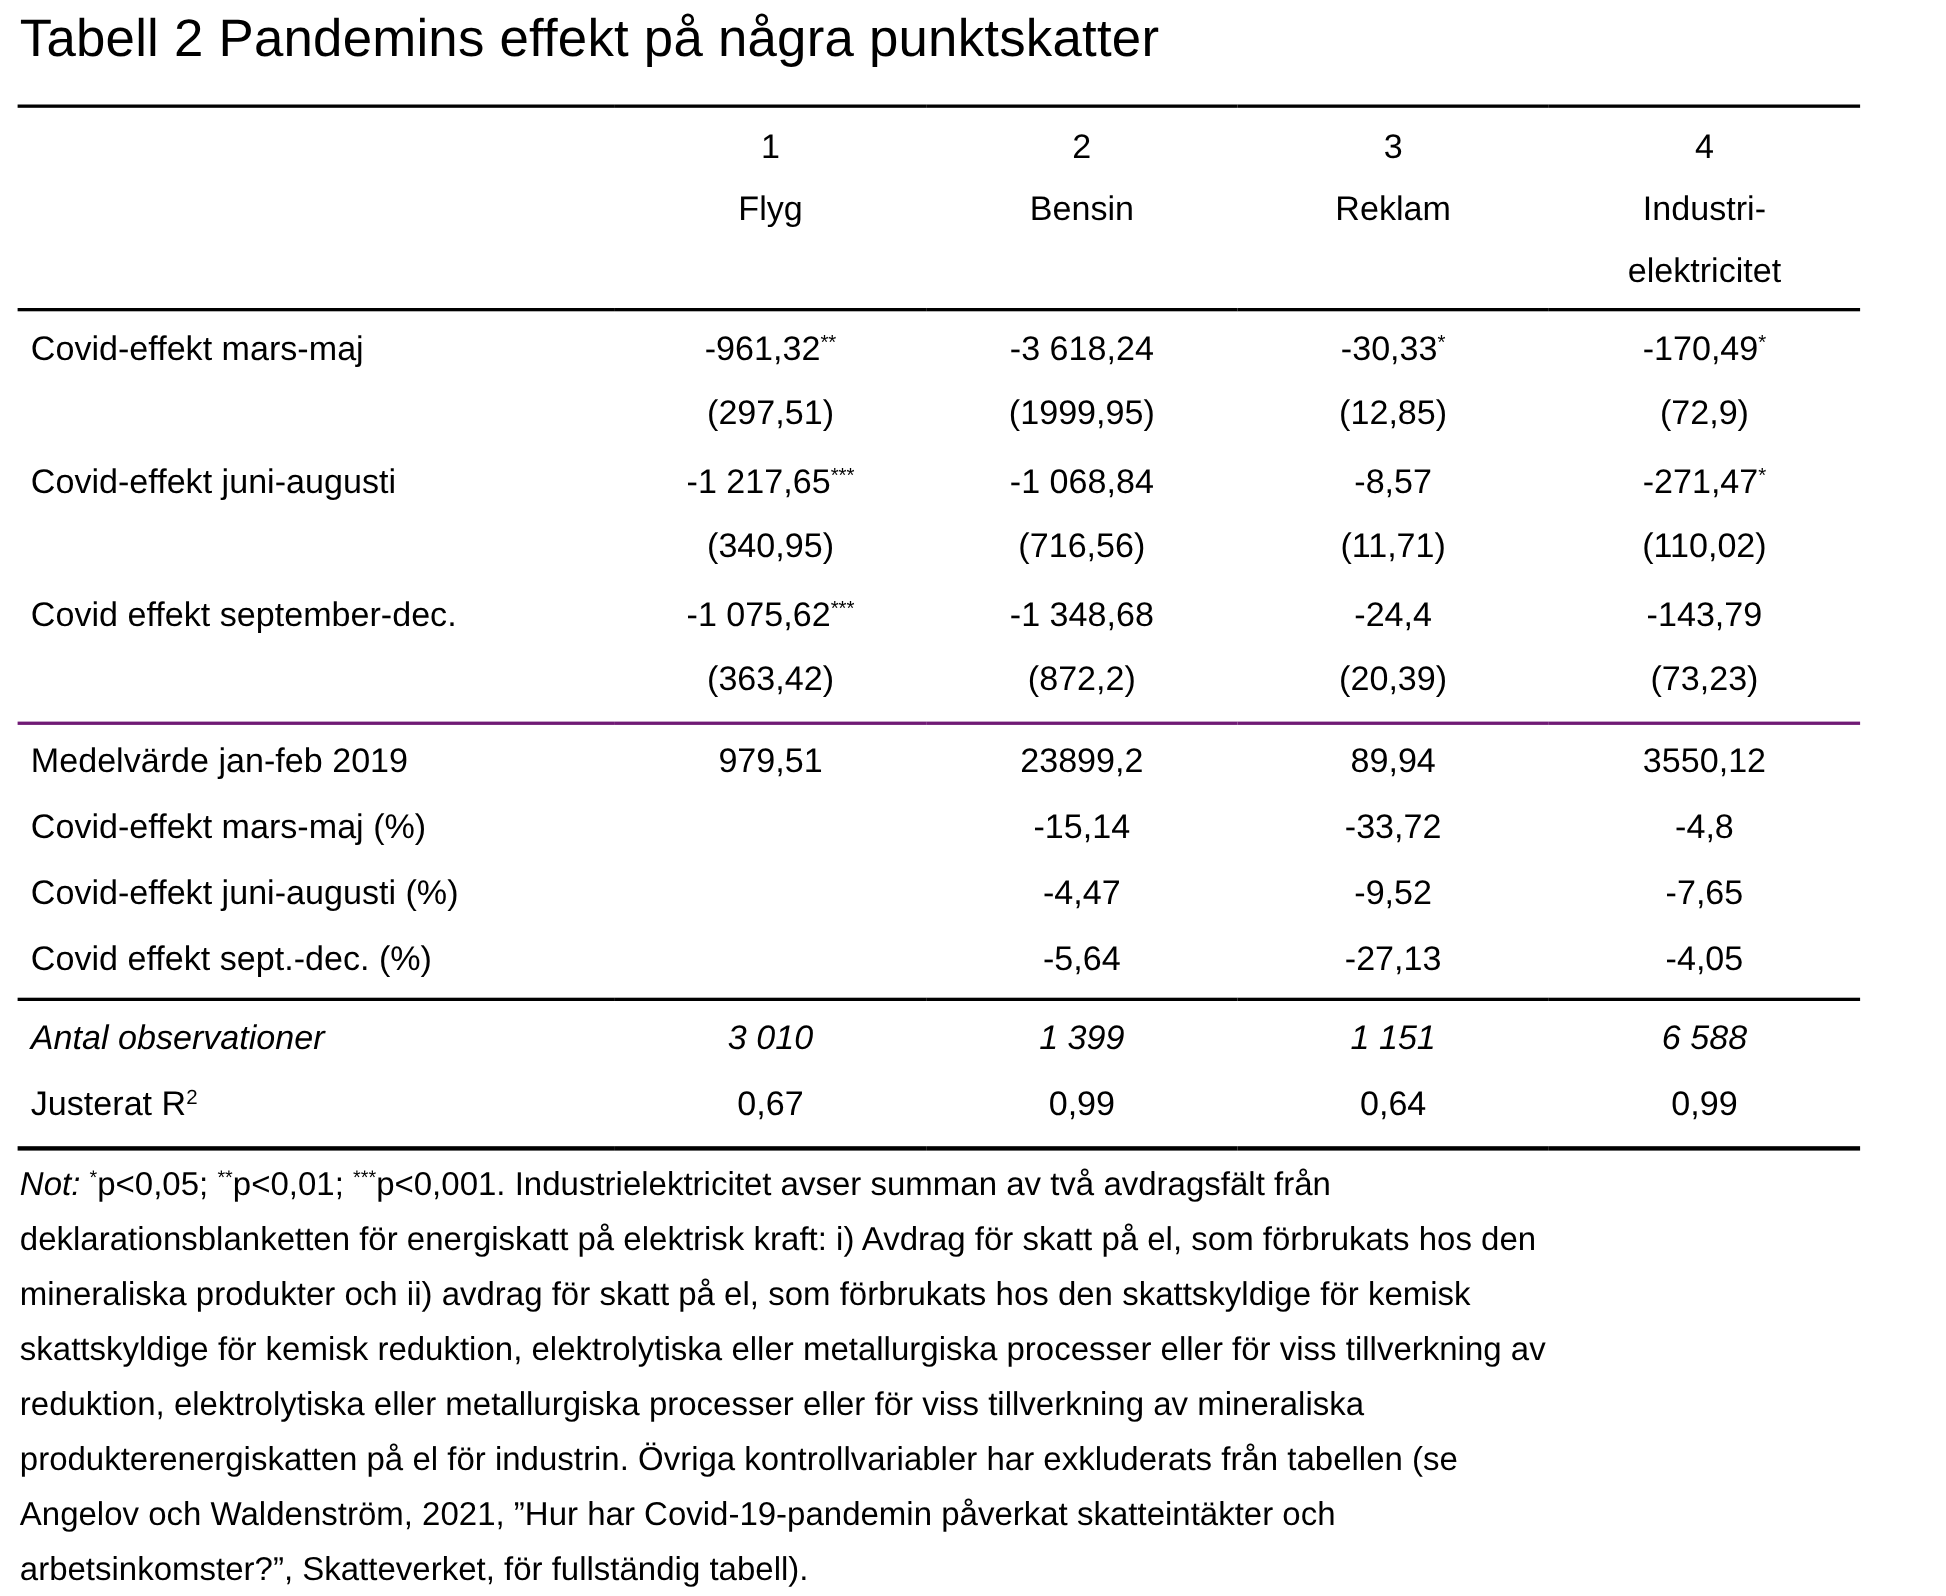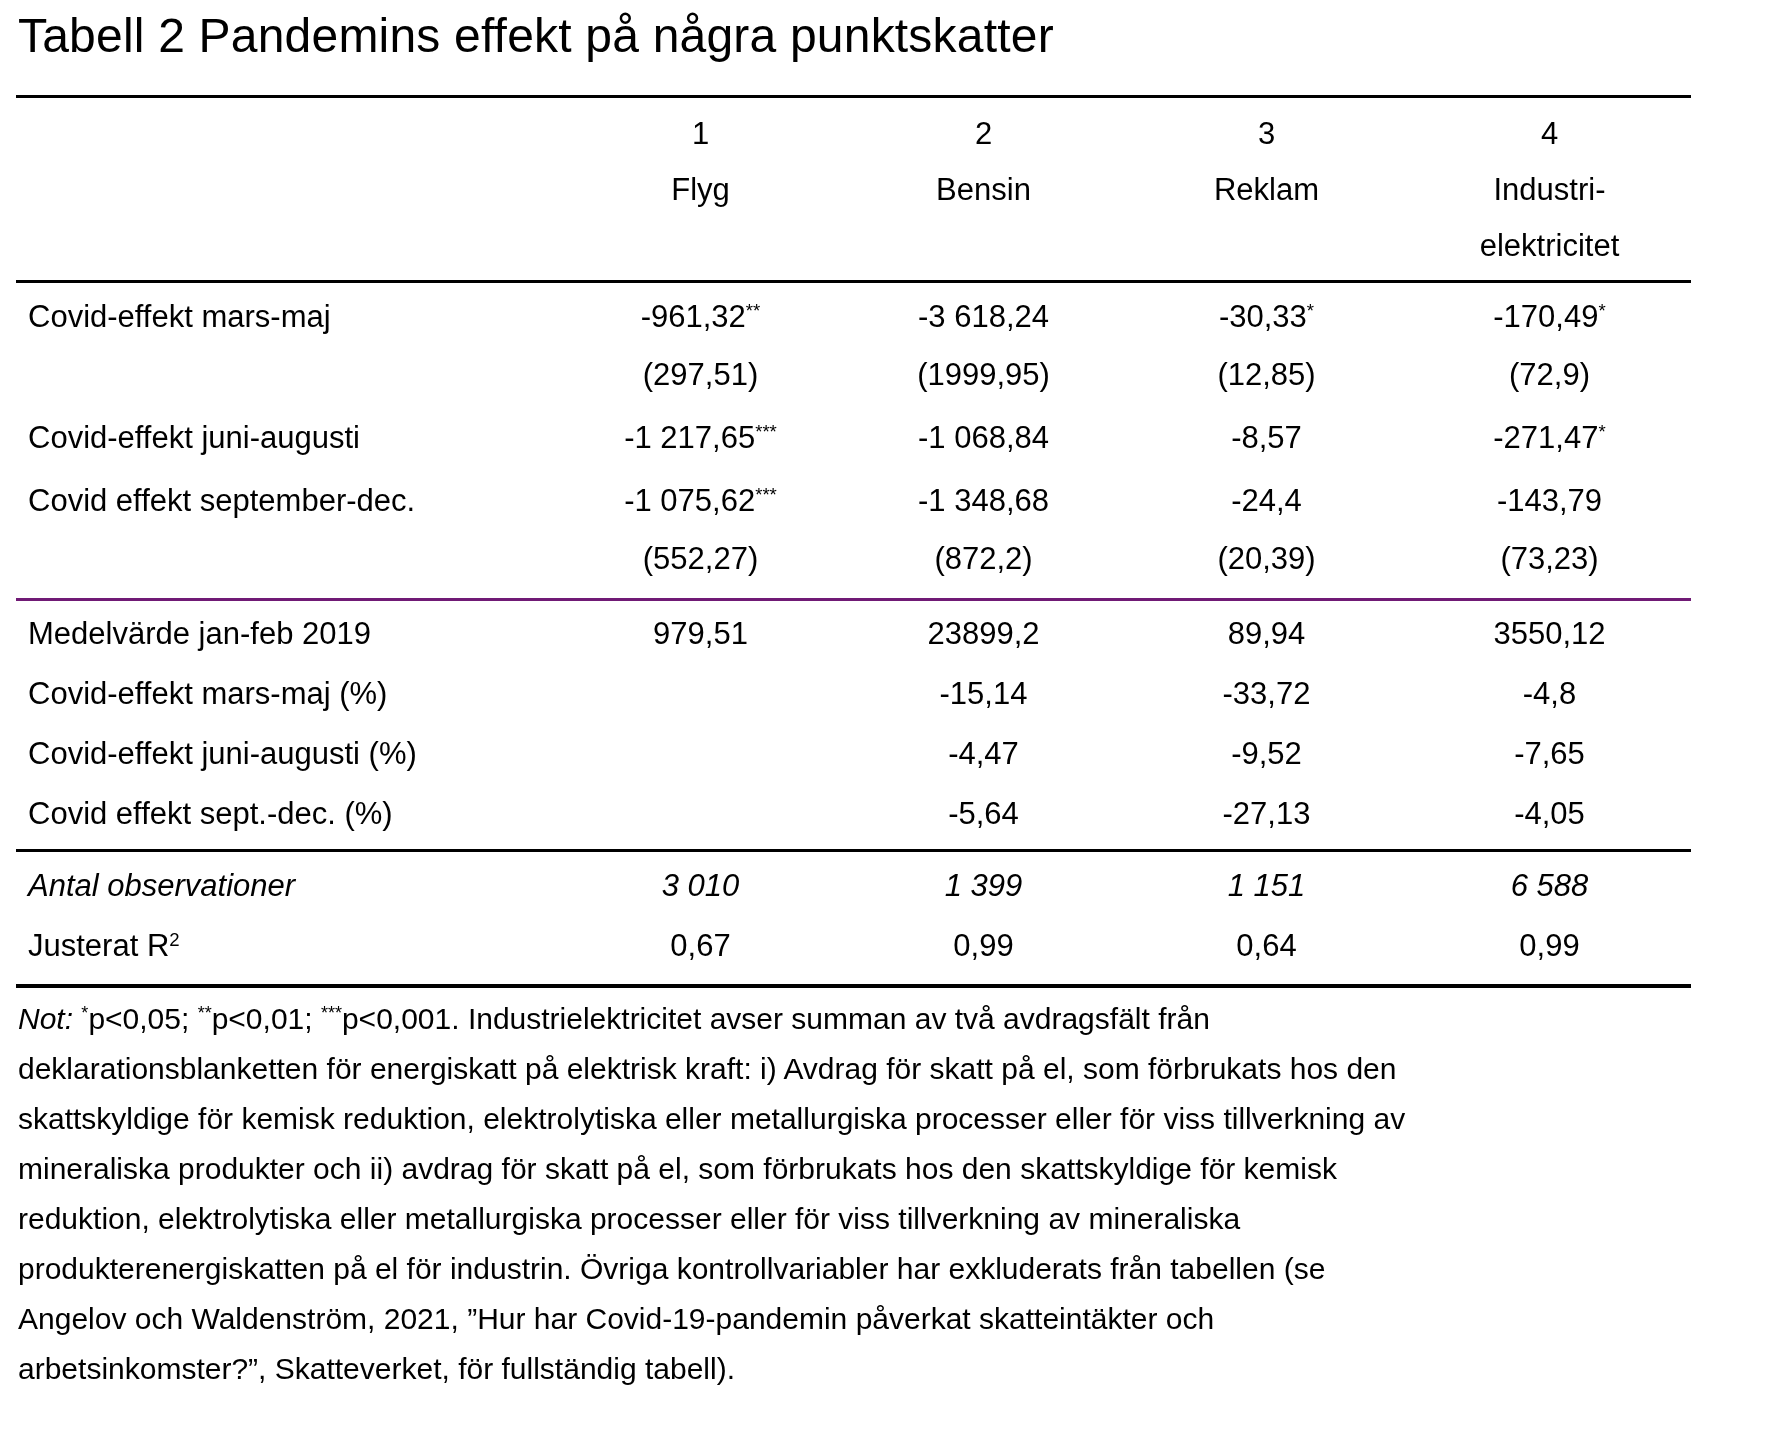--- a/index.html
+++ b/index.html
@@ -118,30 +118,37 @@
         <td class="num">(12,85)</td>
         <td class="num">(72,9)</td>
       </tr>
       <tr class="est-row">
         <td class="lbl">Covid-effekt juni-augusti</td>
         <td class="num"><span>-1 217,65</span><sup>***</sup></td>
         <td class="num"><span>-1 068,84</span><sup></sup></td>
         <td class="num"><span>-8,57</span><sup></sup></td>
         <td class="num"><span>-271,47</span><sup>*</sup></td>
       </tr>
+      <tr class="se-row">
+        <td class="lbl"></td>
+        <td class="num">(340,95)</td>
+        <td class="num">(716,56)</td>
+        <td class="num">(11,71)</td>
+        <td class="num">(110,02)</td>
+      </tr>
       <tr class="est-row">
         <td class="lbl">Covid effekt september-dec.</td>
         <td class="num"><span>-1 075,62</span><sup>***</sup></td>
         <td class="num"><span>-1 348,68</span><sup></sup></td>
         <td class="num"><span>-24,4</span><sup></sup></td>
         <td class="num"><span>-143,79</span><sup></sup></td>
       </tr>
       <tr class="se-row last">
         <td class="lbl"></td>
-        <td class="num">(552,27)</td>
+        <td class="num">(363,42)</td>
         <td class="num">(872,2)</td>
         <td class="num">(20,39)</td>
         <td class="num">(73,23)</td>
       </tr>
     </tbody>
 
     <tbody class="sec-sum">
       <tr class="first">
         <td class="lbl">Medelvärde jan-feb 2019</td>
         <td class="num">979,51</td>
@@ -186,21 +193,21 @@
         <td class="num">0,99</td>
         <td class="num">0,64</td>
         <td class="num">0,99</td>
       </tr>
     </tbody>
   </table>
 
   <div class="note">
     <div class="nline"><span class="it">Not: </span><sup>*</sup><span>p&lt;0,05; </span><sup>**</sup><span>p&lt;0,01; </span><sup>***</sup><span>p&lt;0,001. Industrielektricitet avser summan av två avdragsfält från</span></div>
     <div class="nline">deklarationsblanketten för energiskatt på elektrisk kraft: i) Avdrag för skatt på el, som förbrukats hos den</div>
+    <div class="nline">mineraliska produkter och ii) avdrag för skatt på el, som förbrukats hos den skattskyldige för kemisk</div>
     <div class="nline">skattskyldige för kemisk reduktion, elektrolytiska eller metallurgiska processer eller för viss tillverkning av</div>
-    <div class="nline">mineraliska produkter och ii) avdrag för skatt på el, som förbrukats hos den skattskyldige för kemisk</div>
     <div class="nline">reduktion, elektrolytiska eller metallurgiska processer eller för viss tillverkning av mineraliska</div>
     <div class="nline">produkterenergiskatten på el för industrin. Övriga kontrollvariabler har exkluderats från tabellen (se</div>
     <div class="nline">Angelov och Waldenström, 2021, ”Hur har Covid-19-pandemin påverkat skatteintäkter och</div>
     <div class="nline">arbetsinkomster?”, Skatteverket, för fullständig tabell).</div>
   </div>
 
 </div>
 
 </body></html>

